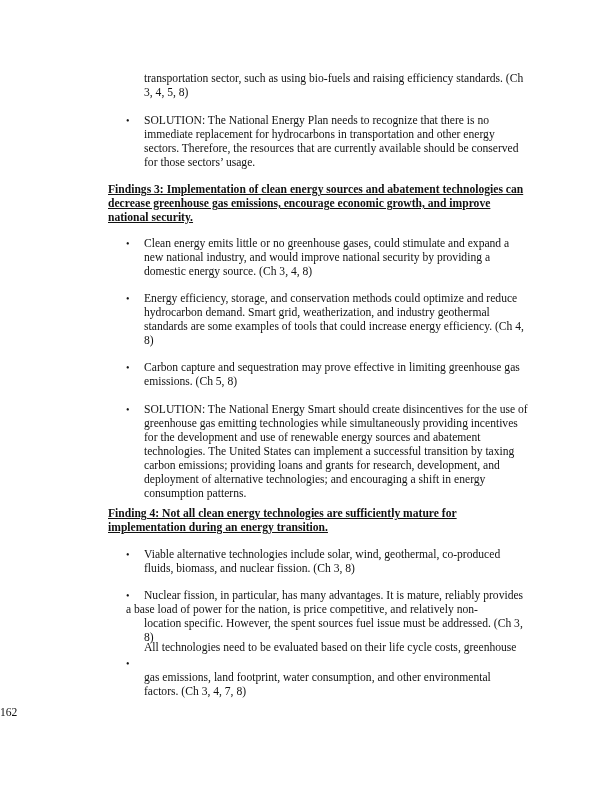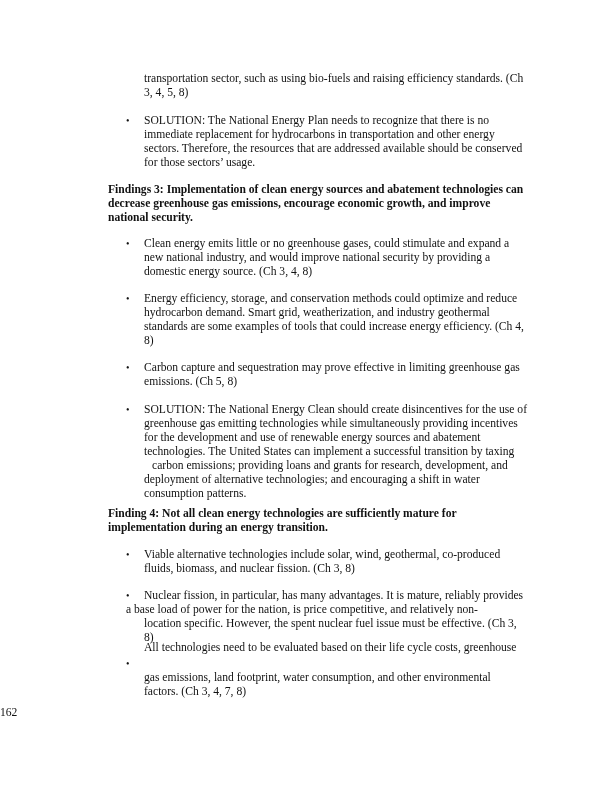--- a/index.html
+++ b/index.html
@@ -1,38 +1,38 @@
 <!DOCTYPE html>
 <html><head>
 <meta charset="utf-8">
 <style>
   html, body { margin: 0; padding: 0; background: #ffffff; }
   body { width: 612px; height: 792px; position: relative; overflow: hidden;
          font-family: "Liberation Serif", serif; color: #111111; font-size: 11.6px; }
   .page { position: absolute; left: 0; top: 0; width: 612px; height: 792px; }
   .line { position: absolute; white-space: nowrap; line-height: 13px; }
-  .bold { font-weight: bold; }
+  .bold { font-weight: bold; text-decoration: underline; }
   .bullet { position: absolute; font-size: 10px; line-height: 13px; }
   .pagenum { position: absolute; left: 0; width: 612px; text-align: left; line-height: 13px; }
 </style>
 </head>
 <body>
 
 <div class="page">
 
   <div>
     <div class="line" style="left:144px;top:72px">transportation sector, such as using bio-fuels and raising efficiency standards. (Ch</div>
     <div class="line" style="left:144px;top:86px">3, 4, 5, 8)</div>
   </div>
 
   <div>
     <span class="bullet" style="left:126px;top:114px">•</span>
     <div class="line" style="left:144px;top:114px">SOLUTION: The National Energy Plan needs to recognize that there is no</div>
     <div class="line" style="left:144px;top:128px">immediate replacement for hydrocarbons in transportation and other energy</div>
-    <div class="line" style="left:144px;top:142px">sectors.  Therefore, the resources that are addressed available should be conserved</div>
+    <div class="line" style="left:144px;top:142px">sectors.  Therefore, the resources that are currently available should be conserved</div>
     <div class="line" style="left:144px;top:156px">for those sectors’ usage.</div>
   </div>
 
   <div>
     <div class="line bold" style="left:108px;top:183px">Findings 3: Implementation of clean energy sources and abatement technologies can</div>
     <div class="line bold" style="left:108px;top:197px">decrease greenhouse gas emissions, encourage economic growth, and improve</div>
     <div class="line bold" style="left:108px;top:211px">national security.</div>
   </div>
 
   <div>
@@ -51,45 +51,45 @@
   </div>
 
   <div>
     <span class="bullet" style="left:126px;top:361px">•</span>
     <div class="line" style="left:144px;top:361px">Carbon capture and sequestration may prove effective in limiting greenhouse gas</div>
     <div class="line" style="left:144px;top:375px">emissions. (Ch 5, 8)</div>
   </div>
 
   <div>
     <span class="bullet" style="left:126px;top:403px">•</span>
-    <div class="line" style="left:144px;top:403px">SOLUTION: The National Energy Clean should create disincentives for the use of</div>
+    <div class="line" style="left:144px;top:403px">SOLUTION: The National Energy Smart should create disincentives for the use of</div>
     <div class="line" style="left:144px;top:417px">greenhouse gas emitting technologies while simultaneously providing incentives</div>
     <div class="line" style="left:144px;top:431px">for the development and use of renewable energy sources and abatement</div>
     <div class="line" style="left:144px;top:445px">technologies. The United States can implement a successful transition by taxing</div>
-    <div class="line" style="left:152px;top:459px">carbon emissions; providing loans and grants for research, development, and</div>
-    <div class="line" style="left:144px;top:473px">deployment of alternative technologies; and encouraging a shift in water</div>
+    <div class="line" style="left:144px;top:459px">carbon emissions; providing loans and grants for research, development, and</div>
+    <div class="line" style="left:144px;top:473px">deployment of alternative technologies; and encouraging a shift in energy</div>
     <div class="line" style="left:144px;top:487px">consumption patterns.</div>
   </div>
 
   <div>
     <div class="line bold" style="left:108px;top:507px">Finding 4: Not all clean energy technologies are sufficiently mature for</div>
     <div class="line bold" style="left:108px;top:521px">implementation during an energy transition.</div>
   </div>
 
   <div>
     <span class="bullet" style="left:126px;top:548px">•</span>
     <div class="line" style="left:144px;top:548px">Viable alternative technologies include solar, wind, geothermal, co-produced</div>
     <div class="line" style="left:144px;top:562px">fluids, biomass, and nuclear fission. (Ch 3, 8)</div>
   </div>
 
   <div>
     <span class="bullet" style="left:126px;top:589px">•</span>
     <div class="line" style="left:144px;top:589px">Nuclear fission, in particular, has many advantages.  It is mature, reliably provides</div>
     <div class="line" style="left:126px;top:603px">a base load of power for the nation, is price competitive, and relatively non-</div>
-    <div class="line" style="left:144px;top:617px">location specific.  However, the spent nuclear fuel issue must be effective. (Ch 3,</div>
+    <div class="line" style="left:144px;top:617px">location specific.  However, the spent sources fuel issue must be addressed. (Ch 3,</div>
     <div class="line" style="left:144px;top:631px">8)</div>
   </div>
 
   <div>
     <span class="bullet" style="left:126px;top:657px">•</span>
     <div class="line" style="left:144px;top:641px">All technologies need to be evaluated based on their life cycle costs, greenhouse</div>
     <div class="line" style="left:144px;top:671px">gas emissions, land footprint, water consumption, and other environmental</div>
     <div class="line" style="left:144px;top:685px">factors. (Ch 3, 4, 7, 8)</div>
   </div>
 

